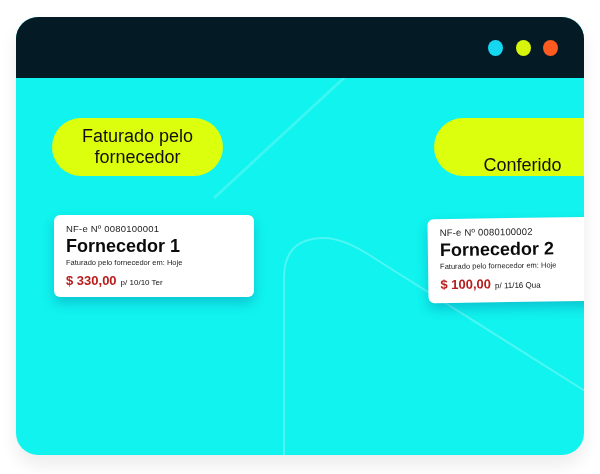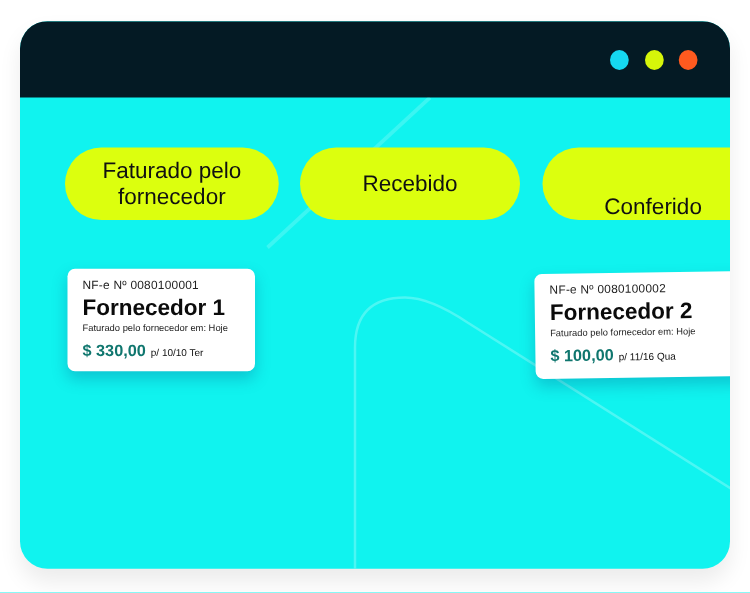--- a/index.html
+++ b/index.html
@@ -27,27 +27,27 @@
       color: #111111; font-size: 18px; line-height: 21px; cursor: pointer;
     }
     .pill.p1 { left: 8px; width: 171px; }
     .pill.p2 { left: 196px; width: 176px; }
     .pill.p3 { left: 390px; width: 177px; align-items: flex-end; }
     .card {
       position: absolute; background: #ffffff; border-radius: 6px;
       box-shadow: 0 6px 12px rgba(0,60,120,0.25); padding: 8px 12px; box-sizing: border-box;
       cursor: pointer;
     }
-    .card.c1 { left: 10px; top: 137px; width: 150px; height: 82px; }
+    .card.c1 { left: 10px; top: 137px; width: 200px; height: 82px; }
     .card.c2 { left: 384px; top: 140px; width: 176px; height: 84px; transform: rotate(-0.8deg); }
     .nfe { font-size: 9.5px; color: #222; line-height: 11px; letter-spacing: 0.2px; }
     .supplier { font-size: 18px; font-weight: bold; color: #0b0b0b; line-height: 22px; margin-top: 1px; }
     .billed { font-size: 7.5px; color: #222; line-height: 10px; margin-top: 1px; }
     .amount-row { margin-top: 5px; display: flex; align-items: baseline; }
-    .amount { font-size: 13px; font-weight: bold; color: #0f766e; }
+    .amount { font-size: 13px; font-weight: bold; color: #b91c1c; }
     .due { font-size: 8px; font-weight: normal; color: #111; margin-left: 4px; }
   </style>
 </head>
 <body>
 
 <div class="window">
   <div class="titlebar">
     <span class="dot d1" style="background:#15d8f0"></span>
     <span class="dot d2" style="background:#d6f50a"></span>
     <span class="dot d3" style="background:#ff5a1f"></span>
@@ -57,23 +57,20 @@
     <svg class="deco" viewBox="0 0 568 377">
       <path d="M240 377 L240 200 Q240 160 280 160 Q300 160 330 180 L568 330" fill="none" stroke="rgba(255,255,255,0.25)" stroke-width="2"></path>
       <path d="M170 120 L300 0" fill="none" stroke="rgba(255,255,255,0.18)" stroke-width="3"></path>
     </svg>
 
     <div class="pill p1">
       <div>
         <div>Faturado pelo</div>
         <div>fornecedor</div>
       </div>
-    </div>
-    <div class="pill p2">
-      <span>Recebido</span>
     </div>
     <div class="pill p3">
       <span>Conferido</span>
     </div>
 
     <div class="card c1">
       <div class="nfe">NF-e Nº 0080100001</div>
       <div class="supplier">Fornecedor 1</div>
       <div class="billed">Faturado pelo fornecedor em: Hoje</div>
       <div class="amount-row">

